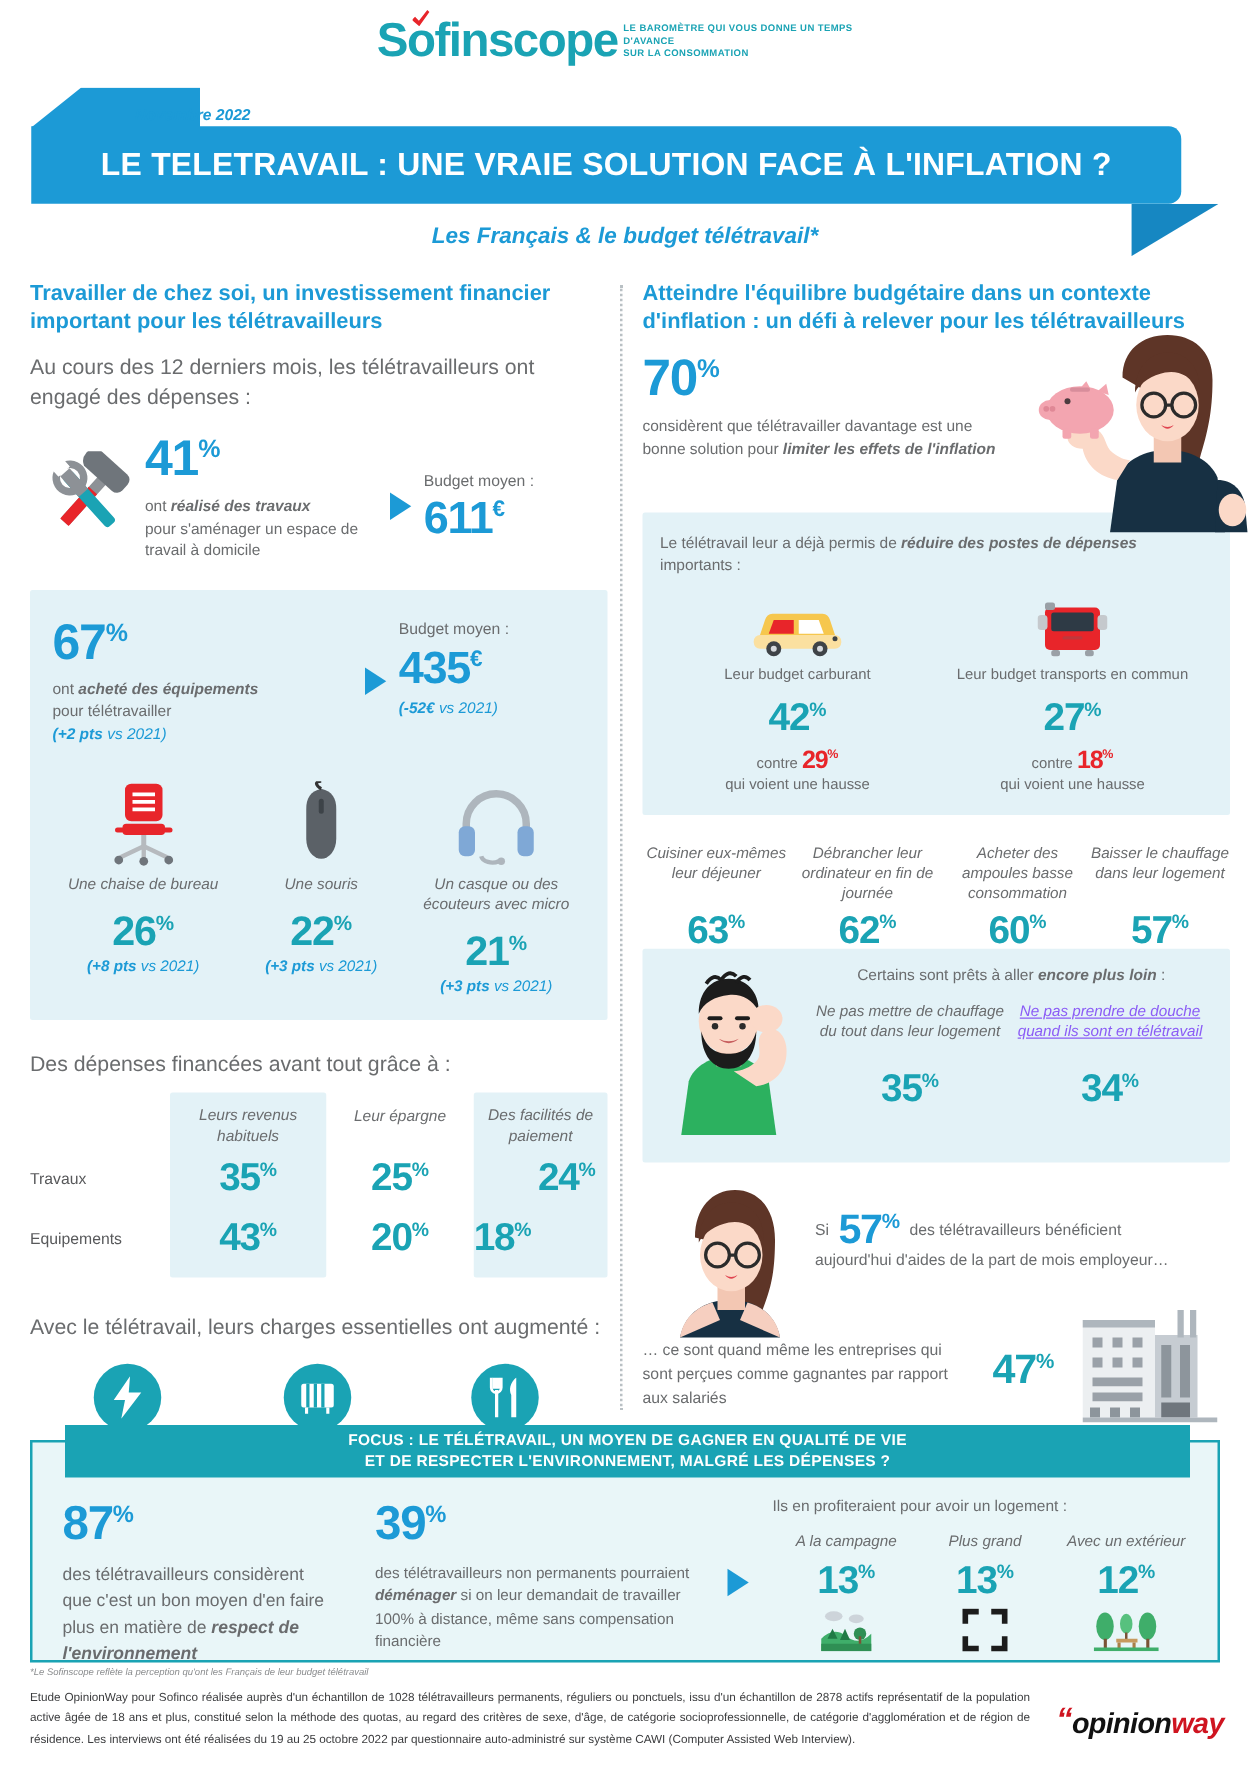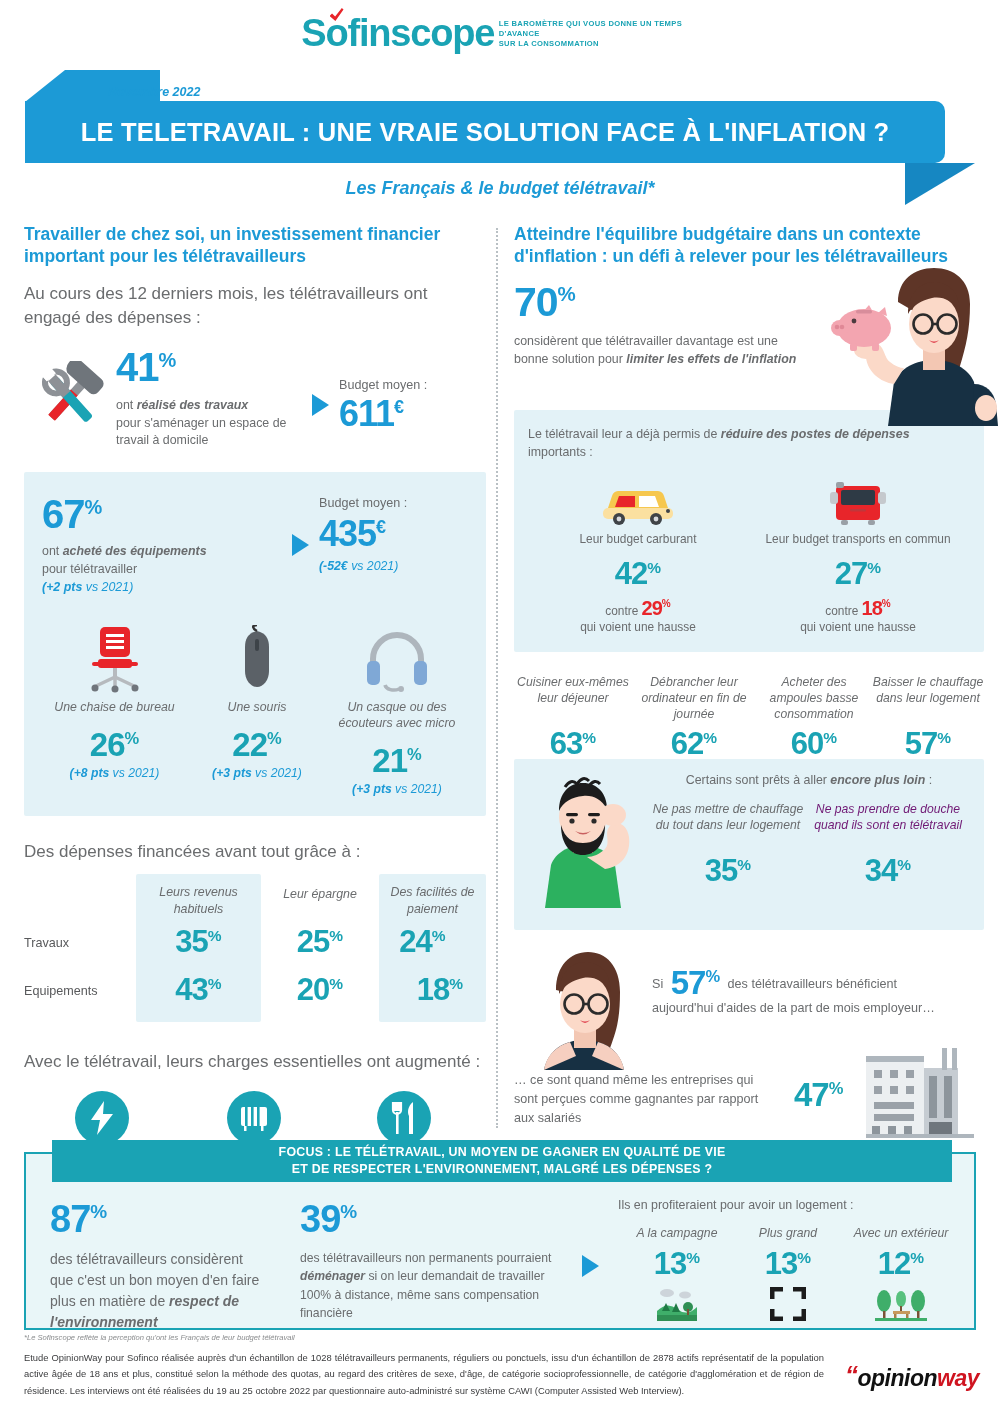--- a/index.html
+++ b/index.html
@@ -305,32 +305,32 @@
         <span style="font-size:12.4px;color:#6a6c6e;line-height:1.3;display:inline-block;">Des facilités de paiement</span>
       </div>
 
       <div style="position:absolute;left:0;top:62px;font-size:12.6px;color:#58595b;">Travaux</div>
       <div class="pct teal" style="position:absolute;left:112px;top:52px;width:125px;text-align:center;font-size:31px;">
         <span>35</span><sup>%</sup>
       </div>
       <div class="pct teal" style="position:absolute;left:240px;top:52px;width:112px;text-align:center;font-size:31px;">
         <span>25</span><sup>%</sup>
       </div>
-      <div class="pct teal" style="position:absolute;left:345px;top:52px;width:107px;text-align:center;font-size:31px;">
+      <div class="pct teal" style="position:absolute;left:376px;top:52px;width:107px;text-align:center;font-size:31px;">
         <span>24</span><sup>%</sup>
       </div>
 
       <div style="position:absolute;left:0;top:110px;font-size:12.6px;color:#58595b;">Equipements</div>
       <div class="pct teal" style="position:absolute;left:112px;top:100px;width:125px;text-align:center;font-size:31px;">
         <span>43</span><sup>%</sup>
       </div>
       <div class="pct teal" style="position:absolute;left:240px;top:100px;width:112px;text-align:center;font-size:31px;">
         <span>20</span><sup>%</sup>
       </div>
-      <div class="pct teal" style="position:absolute;left:355px;top:100px;width:122px;text-align:center;font-size:31px;">
+      <div class="pct teal" style="position:absolute;left:355px;top:100px;width:122px;font-size:31px;">
         <span>18</span><sup>%</sup>
       </div>
     </div>
   </div>
 
   <div style="margin-top:28px;">
     <p class="lead">Avec le télétravail, leurs charges essentielles ont augmenté :</p>
     <div class="row" style="margin-top:16px;text-align:center;">
       <div style="width:155px;">
         <div style="display:flex;justify-content:center;">
@@ -559,21 +559,21 @@
           <span>Certains sont prêts à aller </span><b class="it">encore plus loin</b><span> :</span>
         </div>
         <div class="row" style="margin-top:14px;text-align:center;">
           <div style="width:160px;">
             <div class="it" style="font-size:12.2px;color:#6a6c6e;line-height:1.35;height:54px;">Ne pas mettre de chauffage du tout dans leur logement</div>
             <div class="pct teal" style="font-size:31px;">
               <span>35</span><sup>%</sup>
             </div>
           </div>
           <div style="width:160px;">
-            <div class="it" style="font-size:12.2px;color:#701a75;line-height:1.35;height:54px;">Ne pas prendre de douche quand ils sont en télétravail</div>
+            <div class="it" style="font-size:12.2px;color:#8b5cf6;line-height:1.35;height:54px;text-decoration:underline;">Ne pas prendre de douche quand ils sont en télétravail</div>
             <div class="pct teal" style="font-size:31px;">
               <span>34</span><sup>%</sup>
             </div>
           </div>
         </div>
       </div>
     </div>
   </div>
 
   <div style="margin-top:16px;position:relative;height:190px;">

